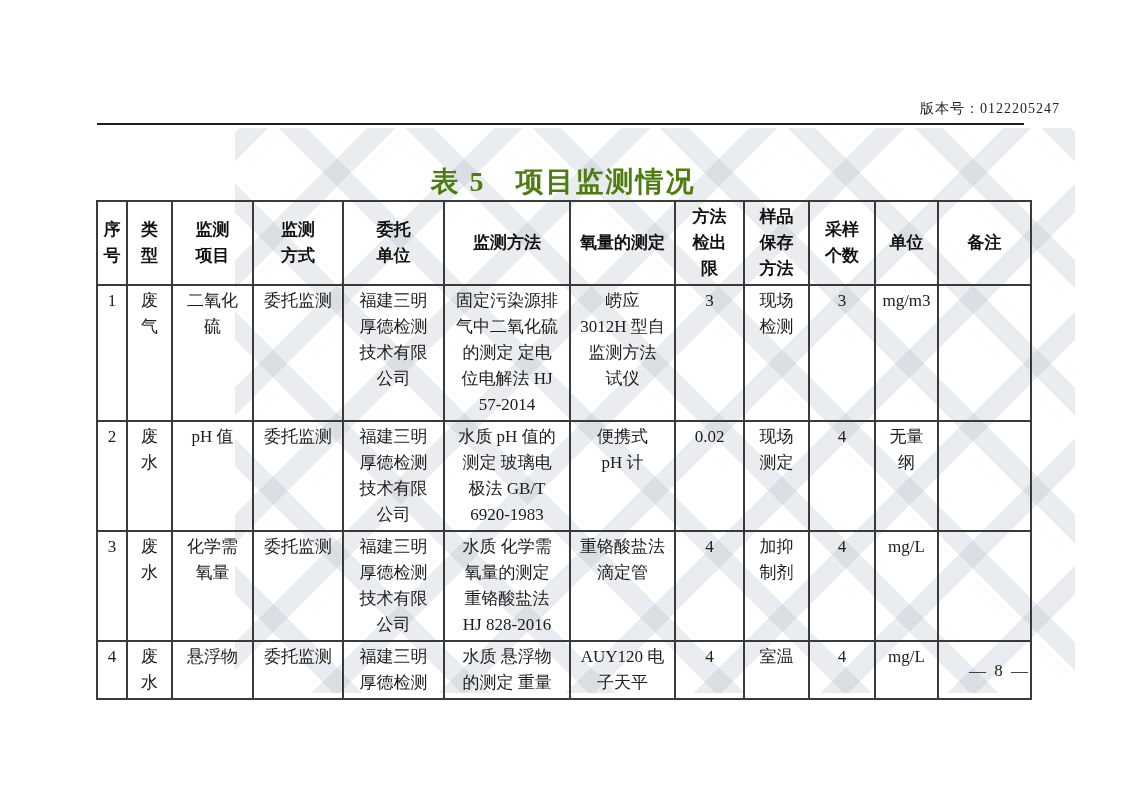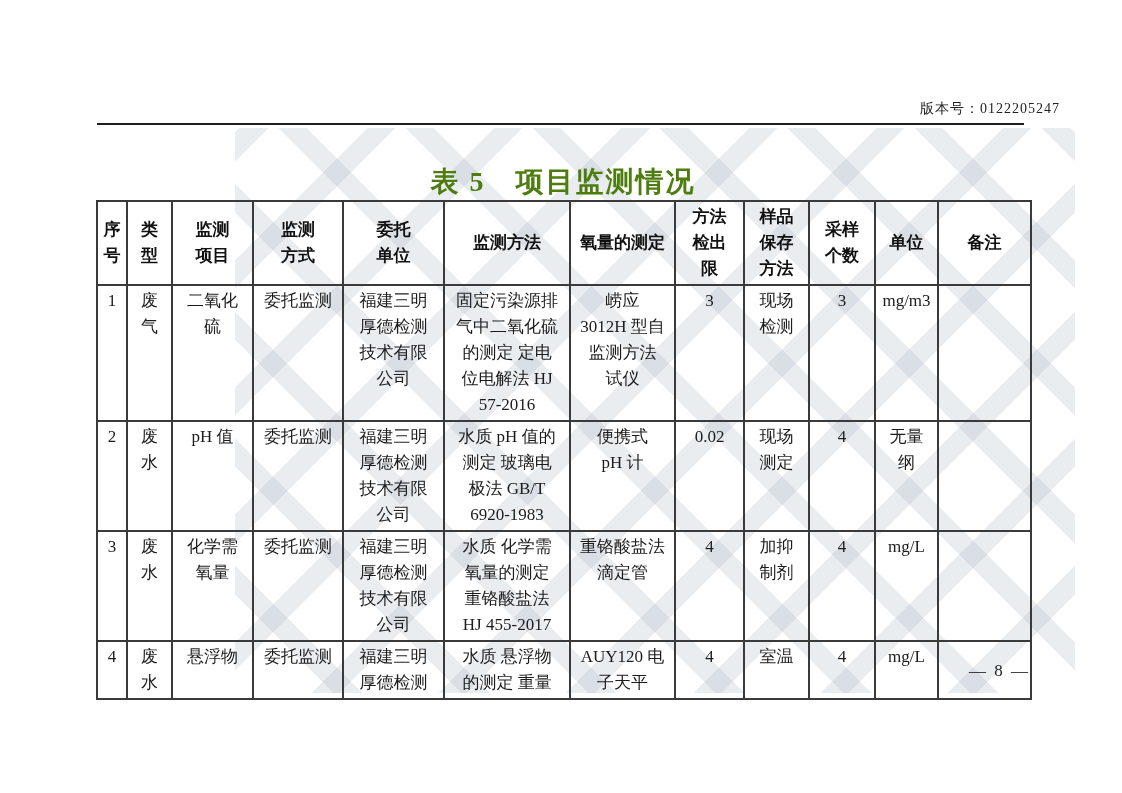--- a/index.html
+++ b/index.html
@@ -138,21 +138,21 @@
 硫</td>
           <td>委托监测</td>
           <td>福建三明
 厚德检测
 技术有限
 公司</td>
           <td>固定污染源排
 气中二氧化硫
 的测定 定电
 位电解法 HJ
-57-2016</td>
+57-2014</td>
           <td>崂应
 3012H 型自
 监测方法
 试仪</td>
           <td>3</td>
           <td>现场
 检测</td>
           <td>3</td>
           <td>mg/m3</td>
           <td></td>
@@ -188,21 +188,21 @@
           <td>化学需
 氧量</td>
           <td>委托监测</td>
           <td>福建三明
 厚德检测
 技术有限
 公司</td>
           <td>水质 化学需
 氧量的测定
 重铬酸盐法
-HJ 455-2017</td>
+HJ 828-2016</td>
           <td>重铬酸盐法
 滴定管</td>
           <td>4</td>
           <td>加抑
 制剂</td>
           <td>4</td>
           <td>mg/L</td>
           <td></td>
         </tr>
         <tr class="r3">

